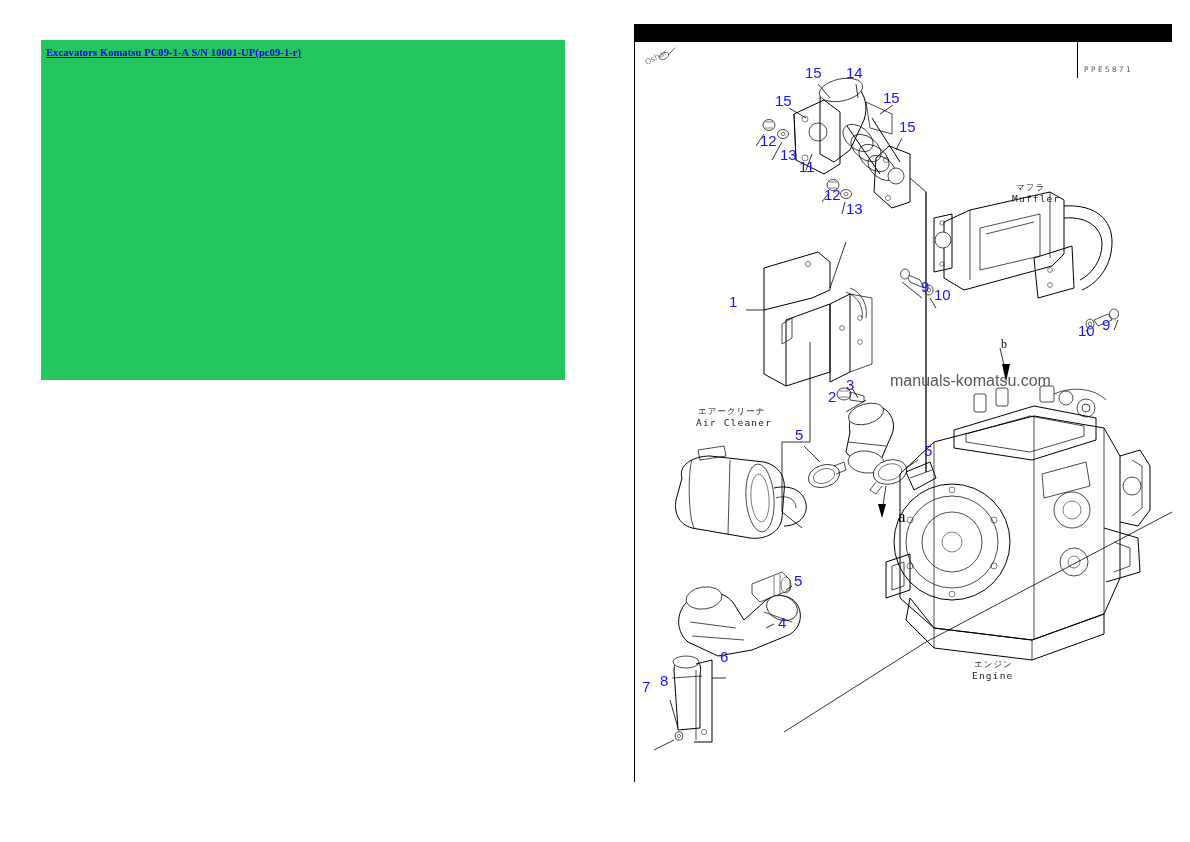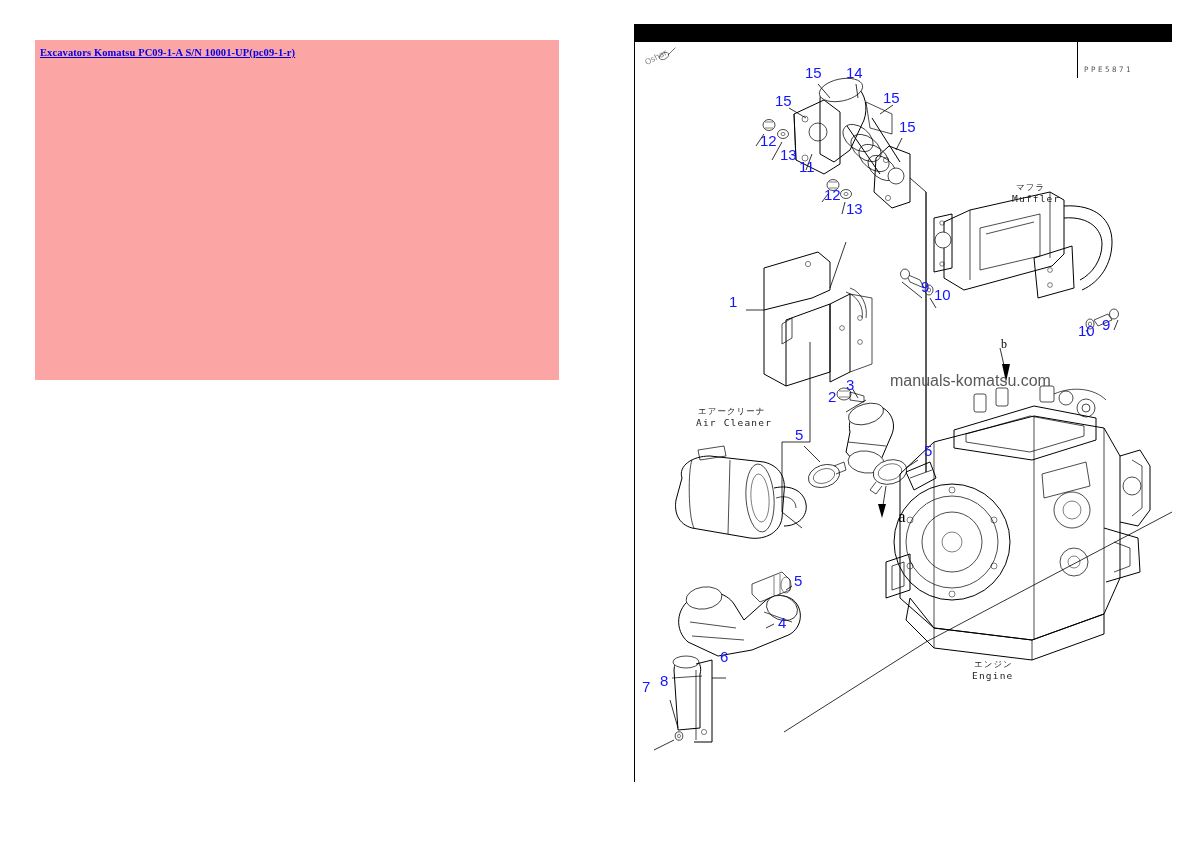--- a/index.html
+++ b/index.html
@@ -12,25 +12,25 @@
     position: relative;
     width: 1190px;
     height: 842px;
     background: #ffffff;
     overflow: hidden;
   }
 
   
   #left-panel {
     position: absolute;
-    left: 35px;
+    left: 41px;
     top: 40px;
     width: 524px;
     height: 340px;
-    background: #fca5a5;
+    background: #22c55e;
   }
   #left-link {
     position: absolute;
     left: 5px;
     top: 7px;
     color: #0000ee;
     font-size: 10.5px;
     font-weight: bold;
     font-family: "Liberation Serif", serif;
     text-decoration: underline;

